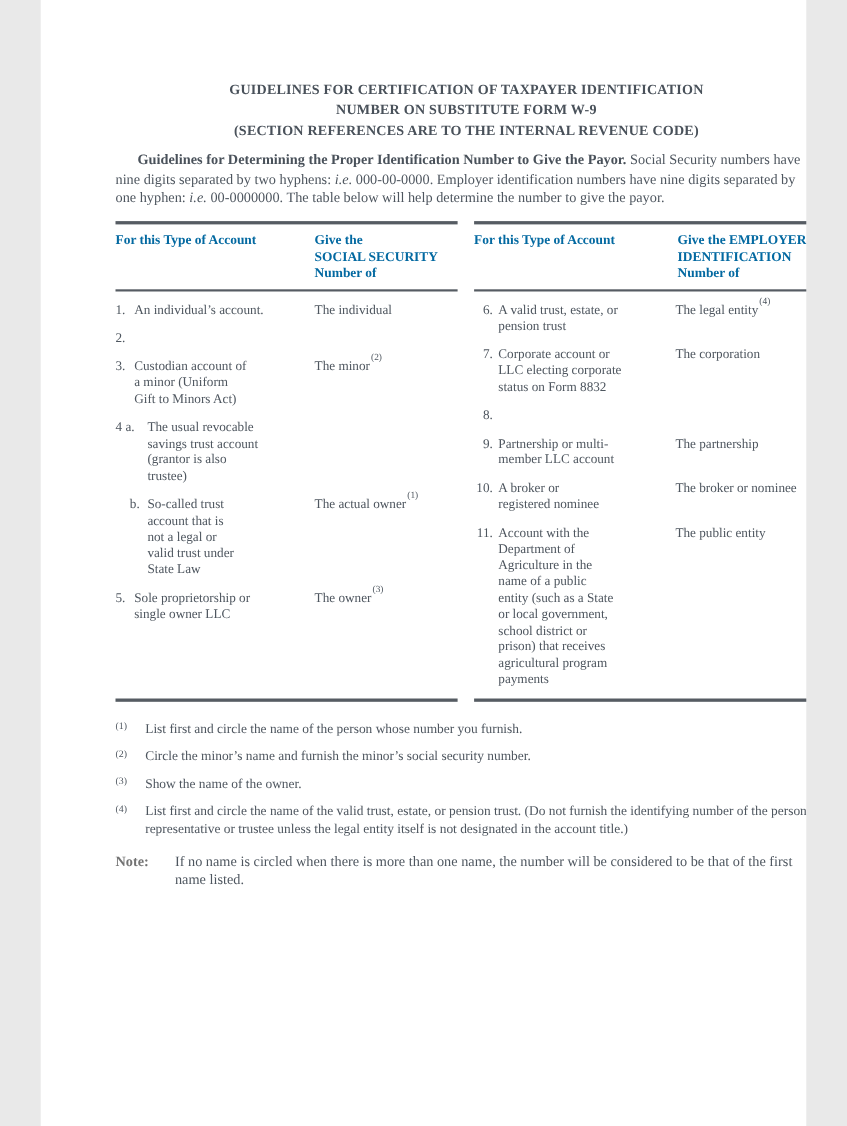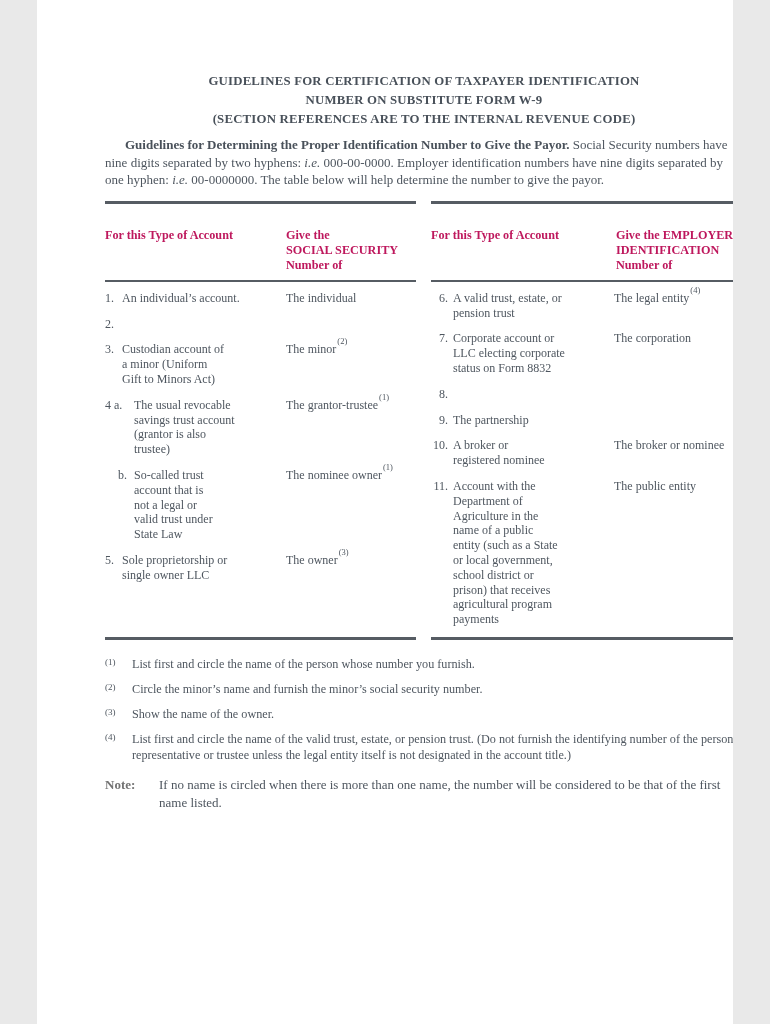--- a/index.html
+++ b/index.html
@@ -16,22 +16,22 @@
   
   .intro { margin:7px 0 0 0; font-size:13px; line-height:17.6px; text-indent:20px; }
   .intro .lead { font-weight:bold; color:#49515a; }
   .intro i { font-style:italic; }
 
   
   .tables { display:flex; align-items:stretch; gap:15px; margin-top:12px; }
   .tbl { border-top:3px solid #565c63; border-bottom:3px solid #565c63; display:flex; flex-direction:column; }
   .tbl-left  { width:311px; }
   .tbl-right { width:312px; }
-  .thead { display:grid; padding:24px 0 7px 0; border-bottom:2px solid #565c63;
-           font-weight:bold; font-size:12.2px; line-height:15px; color:#be185d; }
+  .thead { display:grid; padding:7px 0 7px 0; border-bottom:2px solid #565c63;
+           font-weight:bold; font-size:12.2px; line-height:15px; color:#0369a1; }
   .tbl-left  .thead { grid-template-columns:181px 1fr; }
   .tbl-right .thead { grid-template-columns:185px 1fr; }
   .tbody { padding:9px 0 10px 0; display:flex; flex-direction:column; gap:11px;
            font-size:12px; line-height:14.8px; flex:1; }
   .trow { display:grid; }
   .tbl-left  .trow      { grid-template-columns:17px 164px 1fr; }
   .tbl-left  .trow.sub  { grid-template-columns:29px 152px 1fr; }
   .tbl-right .trow      { grid-template-columns:17px 156px 1fr; column-gap:5px; }
   .tbl-right .num { text-align:right; }
   .num.indent { padding-left:13px; }
@@ -85,30 +85,29 @@
 a minor (Uniform
 Gift to Minors Act)</span>
             <span class="give"><span class="ml">The minor</span><sup class="ref">(2)</sup></span>
           </div>
           <div class="trow sub">
             <span class="num">4 a.</span>
             <span class="acct ml">The usual revocable
 savings trust account
 (grantor is also
 trustee)</span>
-            <span class="give"><span class="ml">The grantor-trustee</span><sup class="ref">(1)</sup></span>
           </div>
           <div class="trow sub">
             <span class="num indent">b.</span>
             <span class="acct ml">So-called trust
 account that is
 not a legal or
 valid trust under
 State Law</span>
-            <span class="give"><span class="ml">The nominee owner</span><sup class="ref">(1)</sup></span>
+            <span class="give"><span class="ml">The actual owner</span><sup class="ref">(1)</sup></span>
           </div>
           <div class="trow">
             <span class="num">5.</span>
             <span class="acct ml">Sole proprietorship or
 single owner LLC</span>
             <span class="give"><span class="ml">The owner</span><sup class="ref">(3)</sup></span>
           </div>
         </div>
       </section>
 
@@ -131,20 +130,22 @@
             <span class="acct ml">Corporate account or
 LLC electing corporate
 status on Form 8832</span>
             <span class="give"><span class="ml">The corporation</span><sup class="ref"></sup></span>
           </div>
           <div class="trow">
             <span class="num">8.</span>
           </div>
           <div class="trow">
             <span class="num">9.</span>
+            <span class="acct ml">Partnership or multi-
+member LLC account</span>
             <span class="give"><span class="ml">The partnership</span><sup class="ref"></sup></span>
           </div>
           <div class="trow">
             <span class="num">10.</span>
             <span class="acct ml">A broker or
 registered nominee</span>
             <span class="give"><span class="ml">The broker or nominee</span><sup class="ref"></sup></span>
           </div>
           <div class="trow">
             <span class="num">11.</span>

